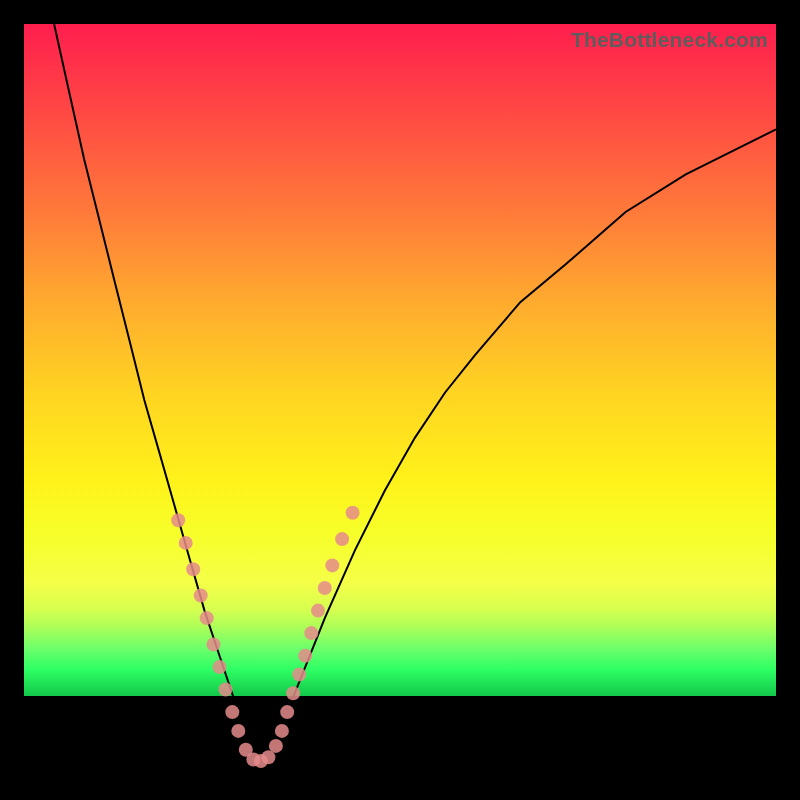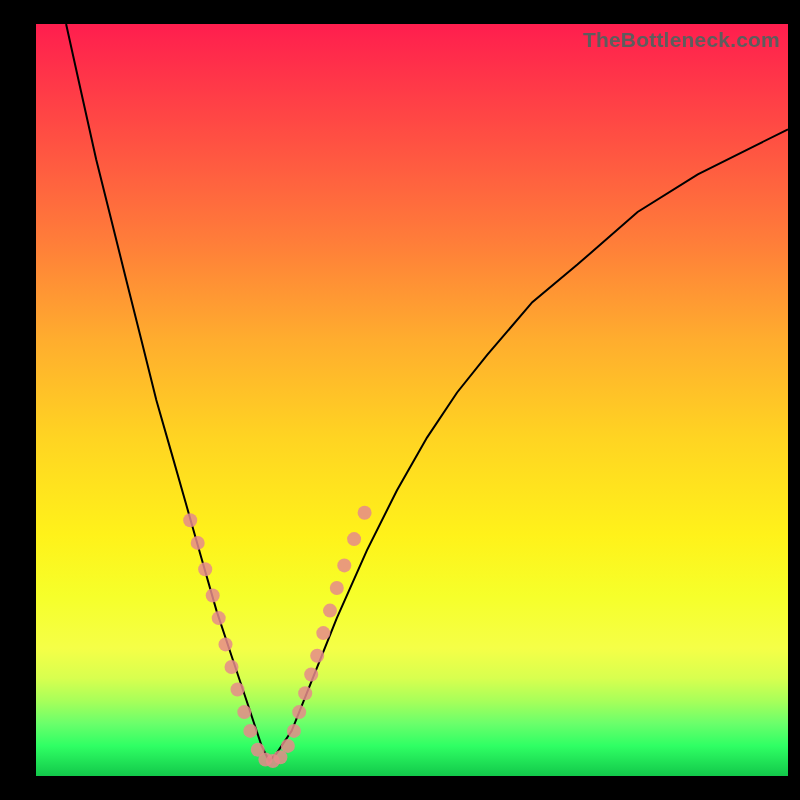--- a/index.html
+++ b/index.html
@@ -12,24 +12,24 @@
     background: #000;
   }
   .frame {
     position: relative;
     width: 800px;
     height: 800px;
     background: #000;
   }
   .plot {
     position: absolute;
-    left: 36px;
+    left: 24px;
     top: 24px;
     width: 752px;
-    height: 752px;
+    height: 672px;
     background: linear-gradient(
       to bottom,
       #ff1e4e 0%,
       #ff4545 12%,
       #ff7a3a 28%,
       #ffad2e 42%,
       #ffd422 55%,
       #fff21a 68%,
       #f6ff2a 76%,
       #f5ff47 83%,

